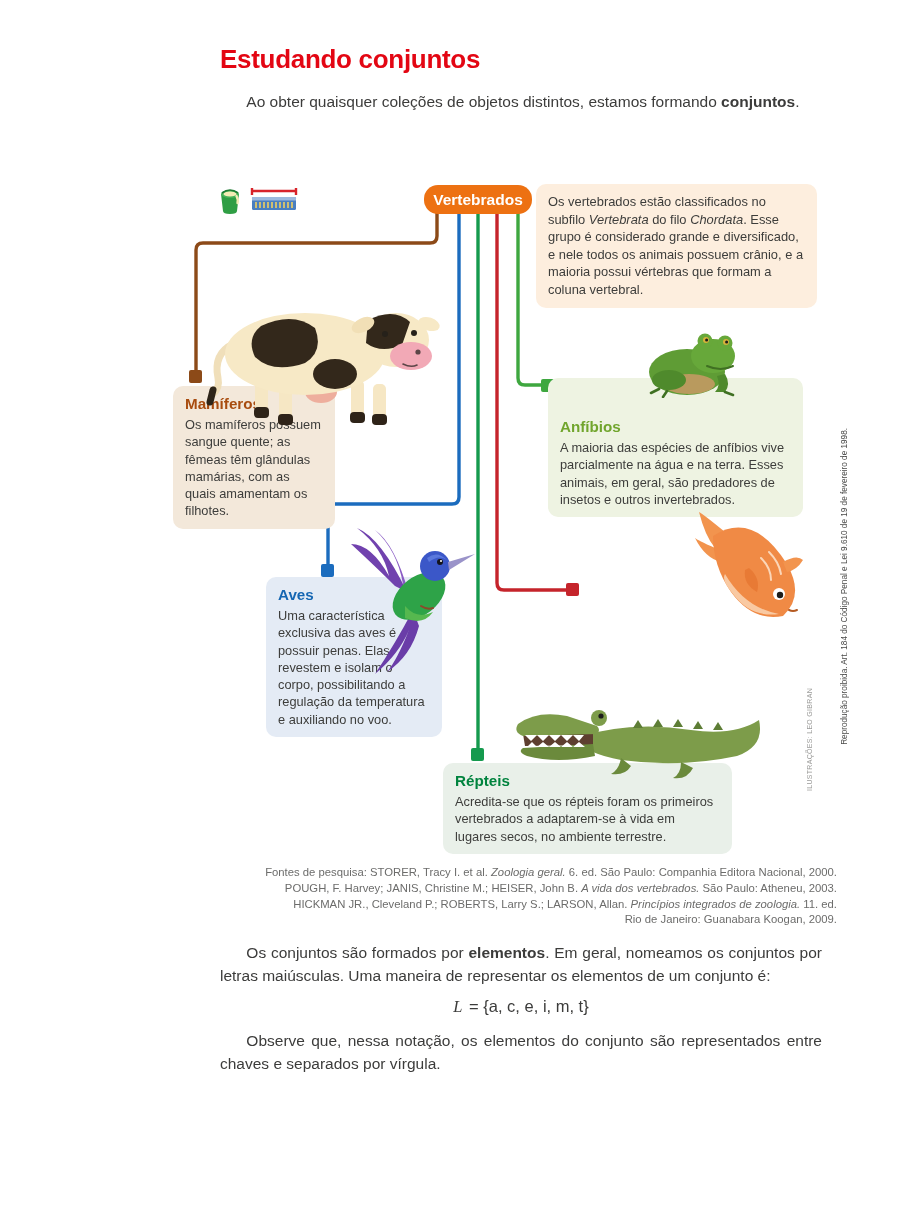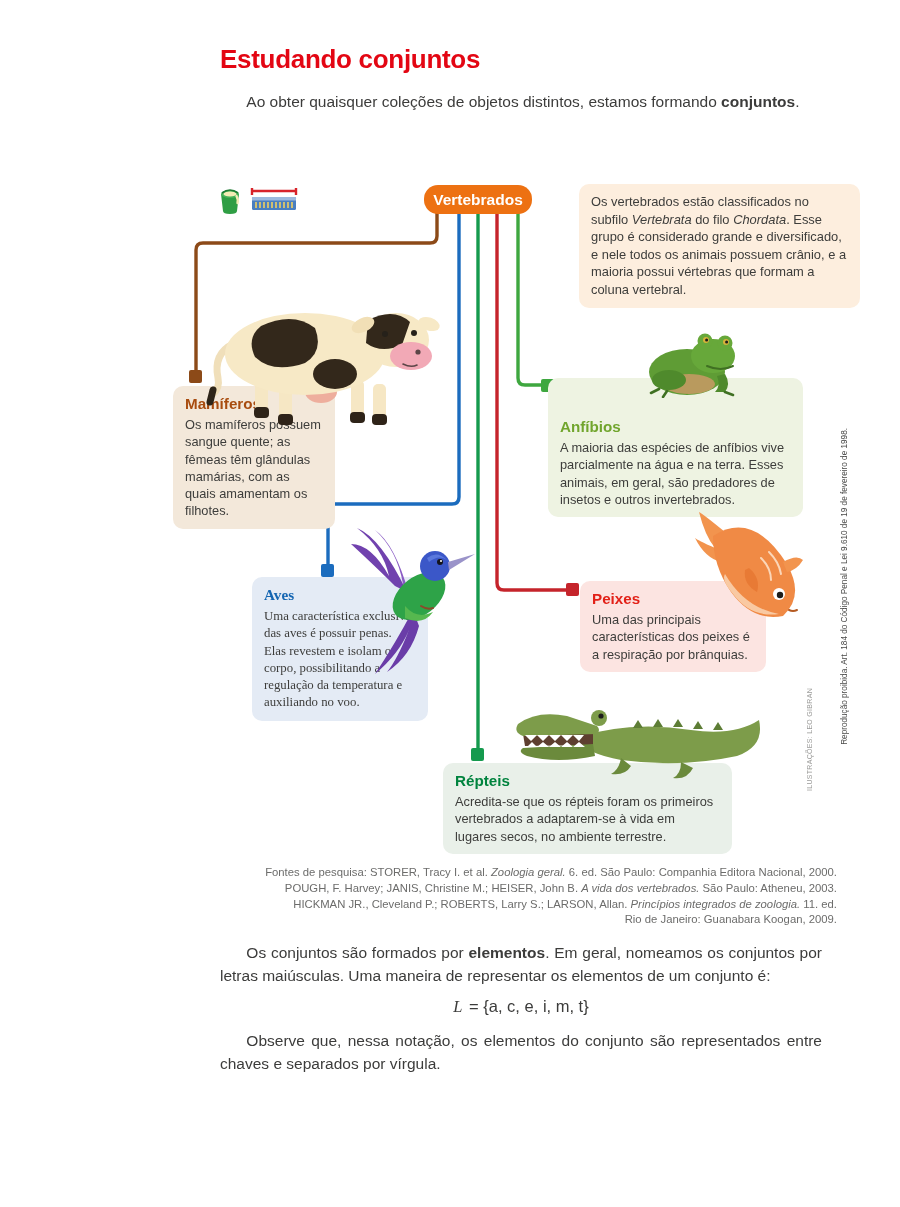--- a/index.html
+++ b/index.html
@@ -16,21 +16,21 @@
   .connectors path { fill:none; stroke-width:3.4px; }
   .root-btn { position:absolute; left:424px; top:185px; width:108px; height:29px; border-radius:14px;
               color:#fff; font-weight:bold; font-size:15.5px; display:flex; align-items:center; justify-content:center; z-index:6; }
   .box { position:absolute; border-radius:10px; padding:9px 12px; z-index:3; }
   .box h3 { font-size:15.2px; font-weight:bold; margin-bottom:4px; }
   .box p { font-size:12.8px; line-height:17.3px; color:#3d3d3b; }
   .info-box { left:536px; top:184px; width:281px; }
   .info-box p { font-size:12.9px; line-height:17.6px; }
   .box-mamiferos { left:173px; top:386px; width:162px; }
   .box-anfibios  { left:548px; top:378px; width:255px; }
-  .box-aves      { left:252px; top:577px; width:176px;font-family:Liberation Serif, serif; }
+  .box-aves      { left:266px; top:577px; width:176px; }
   .box-peixes    { left:580px; top:581px; width:186px; }
   .box-repteis   { left:443px; top:763px; width:289px; }
   .animal { position:absolute; z-index:4; }
   .act-icons { position:absolute; left:218px; top:185px; z-index:2; display:flex; gap:8px; align-items:flex-start; }
 
   
   .sources { position:absolute; left:225px; top:865px; width:612px; text-align:right;
              font-size:11.3px; line-height:15.8px; color:#6c6c6b; }
 
   
@@ -94,39 +94,35 @@
     <rect x="321" y="564" width="13" height="13" rx="2" style="fill: rgb(27, 108, 190);"></rect>
     <path d="M478,210 L478,750" style="stroke: rgb(21, 154, 78);"></path>
     <rect x="471" y="748" width="13" height="13" rx="2" style="fill: rgb(21, 154, 78);"></rect>
     <path d="M497,210 L497,583 Q497,590 504,590 L568,590" style="stroke: rgb(197, 36, 43);"></path>
     <rect x="566" y="583" width="13" height="13" rx="2" style="fill: rgb(197, 36, 43);"></rect>
     <path d="M518,210 L518,378 Q518,385 525,385 L543,385" style="stroke: rgb(62, 167, 63);"></path>
     <rect x="541" y="379" width="13" height="13" rx="2" style="fill: rgb(62, 167, 63);"></rect>
   </svg>
 
   <div class="root-btn" style="background: rgb(237, 113, 18);">Vertebrados</div>
-  <div class="box info-box" style="background: rgb(253, 238, 222); margin-left: 43px;">
+  <div class="box info-box" style="background: rgb(253, 238, 222);">
     <p><span>Os vertebrados estão classificados no subfilo </span><i>Vertebrata</i><span> do filo </span><i>Chordata</i><span>. Esse grupo é considerado grande e diversificado, e nele todos os animais possuem crânio, e a maioria possui vértebras que formam a coluna vertebral.</span></p>
   </div>
 
   <div class="box box-mamiferos" style="background: rgb(243, 232, 218);">
     <h3 style="color: rgb(168, 76, 15);">Mamíferos</h3>
     <p>Os mamíferos possuem sangue quente; as fêmeas têm glândulas mamárias, com as quais amamentam os filhotes.</p>
   </div>
   <div class="box box-anfibios" style="background: rgb(238, 243, 226);">
     <h3 style="color: rgb(113, 165, 45); margin-top: 31px;">Anfíbios</h3>
     <p>A maioria das espécies de anfíbios vive parcialmente na água e na terra. Esses animais, em geral, são predadores de insetos e outros invertebrados.</p>
   </div>
   <div class="box box-aves" style="background: rgb(228, 235, 245);">
     <h3 style="color: rgb(21, 102, 178);">Aves</h3>
     <p>Uma característica exclusiva das aves é possuir penas. Elas revestem e isolam o corpo, possibilitando a regulação da temperatura e auxiliando no voo.</p>
-  </div>
-  <div class="box box-peixes" style="background: rgb(252, 228, 225);">
-    <h3 style="color: rgb(226, 33, 24);">Peixes</h3>
-    <p>Uma das principais características dos peixes é a respiração por brânquias.</p>
   </div>
   <div class="box box-repteis" style="background: rgb(233, 240, 233);">
     <h3 style="color: rgb(0, 131, 62);">Répteis</h3>
     <p>Acredita-se que os répteis foram os primeiros vertebrados a adaptarem-se à vida em lugares secos, no ambiente terrestre.</p>
   </div>
 
   <svg class="animal" style="left:203px; top:292px;" width="245" height="138" viewBox="0 0 245 138">
     <path d="M30,52 Q10,62 15,86 Q17,96 10,102" fill="none" stroke="#f0dfba" stroke-width="7" stroke-linecap="round"></path>
     <path d="M10,98 l-3,12" stroke="#2e2519" stroke-width="7" stroke-linecap="round"></path>
     <rect x="52" y="85" width="13" height="40" rx="5" fill="#f6e7c4"></rect>

